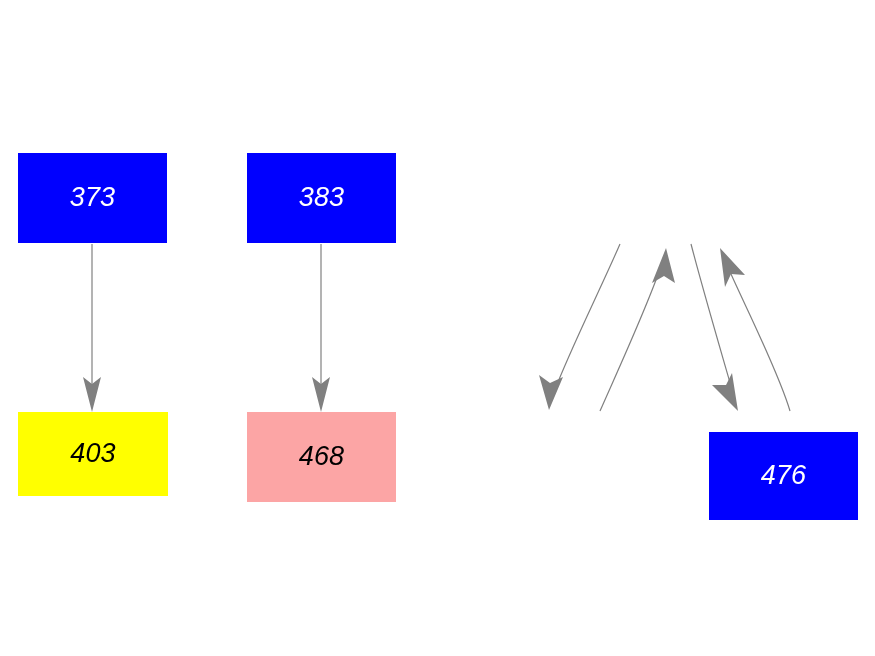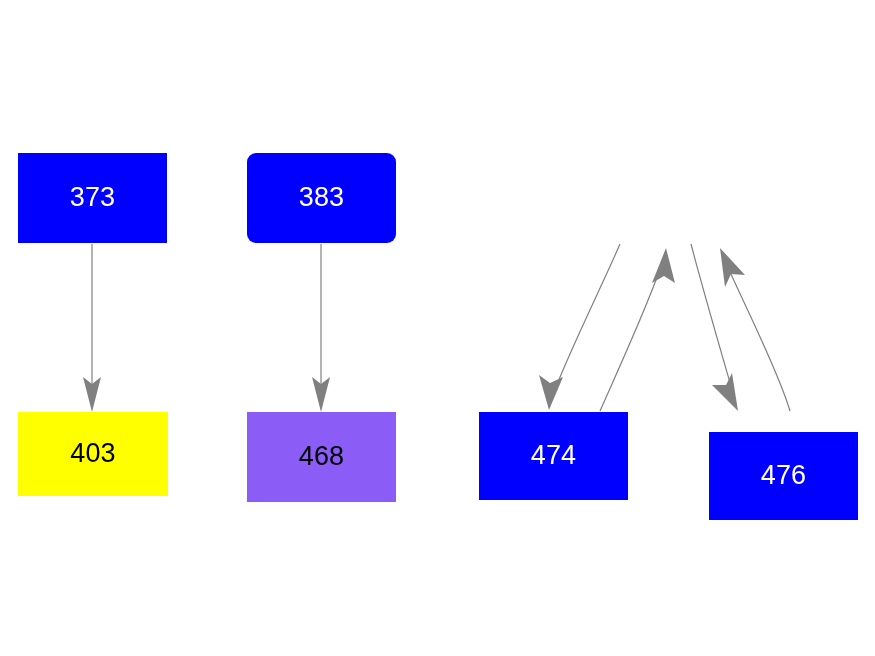--- a/index.html
+++ b/index.html
@@ -41,21 +41,21 @@
     user-select: none;
   }
   .node-label {
     display: block;
     padding-bottom: 1px;
   }
 </style>
 </head>
 <body>
 
-<div id="graph-canvas" style="background: rgb(255, 255, 255);">
+<div id="graph-canvas" style="background: rgb(255, 255, 255); font-style: italic;">
 
   <svg id="edge-layer" width="875" height="656" viewBox="0 0 875 656" xmlns="http://www.w3.org/2000/svg">
 
     <g>
       <path fill="none" stroke="#808080" stroke-width="1.2" d="M 92,244 L 92,398"></path>
       <path fill="#808080" stroke="none" d="M 92,412 L 83,377 L 92,384 L 101,377 Z"></path>
     </g>
 
     <g>
       <path fill="none" stroke="#808080" stroke-width="1.2" d="M 321,244 L 321,398"></path>
@@ -82,26 +82,23 @@
       <path fill="#808080" stroke="none" d="M 720,248 L 745,275 L 731,274 L 725,287 Z"></path>
     </g>
   </svg>
 
   <div class="node" style="left: 18px; top: 153px; width: 149px; height: 90px; background: rgb(0, 0, 255); color: rgb(255, 255, 255);">
     <span class="node-label">373</span>
   </div>
   <div class="node" style="left: 18px; top: 412px; width: 150px; height: 84px; background: rgb(255, 255, 0); color: rgb(0, 0, 0);">
     <span class="node-label">403</span>
   </div>
-  <div class="node" style="left: 247px; top: 153px; width: 149px; height: 90px; background: rgb(0, 0, 255); color: rgb(255, 255, 255); border-radius: 9px;">
+  <div class="node" style="left: 247px; top: 153px; width: 149px; height: 90px; background: rgb(0, 0, 255); color: rgb(255, 255, 255);">
     <span class="node-label">383</span>
   </div>
-  <div class="node" style="left: 247px; top: 412px; width: 149px; height: 90px; background: #8b5cf6; color: rgb(0, 0, 0);">
+  <div class="node" style="left: 247px; top: 412px; width: 149px; height: 90px; background: #fca5a5; color: rgb(0, 0, 0);">
     <span class="node-label">468</span>
-  </div>
-  <div class="node" style="left: 479px; top: 412px; width: 149px; height: 88px; background: rgb(0, 0, 255); color: rgb(255, 255, 255);">
-    <span class="node-label">474</span>
   </div>
   <div class="node" style="left: 709px; top: 412px; width: 149px; height: 88px; background: rgb(0, 0, 255); color: rgb(255, 255, 255); margin-top: 20px;">
     <span class="node-label">476</span>
   </div>
 
 </div>
 
 </body></html>

